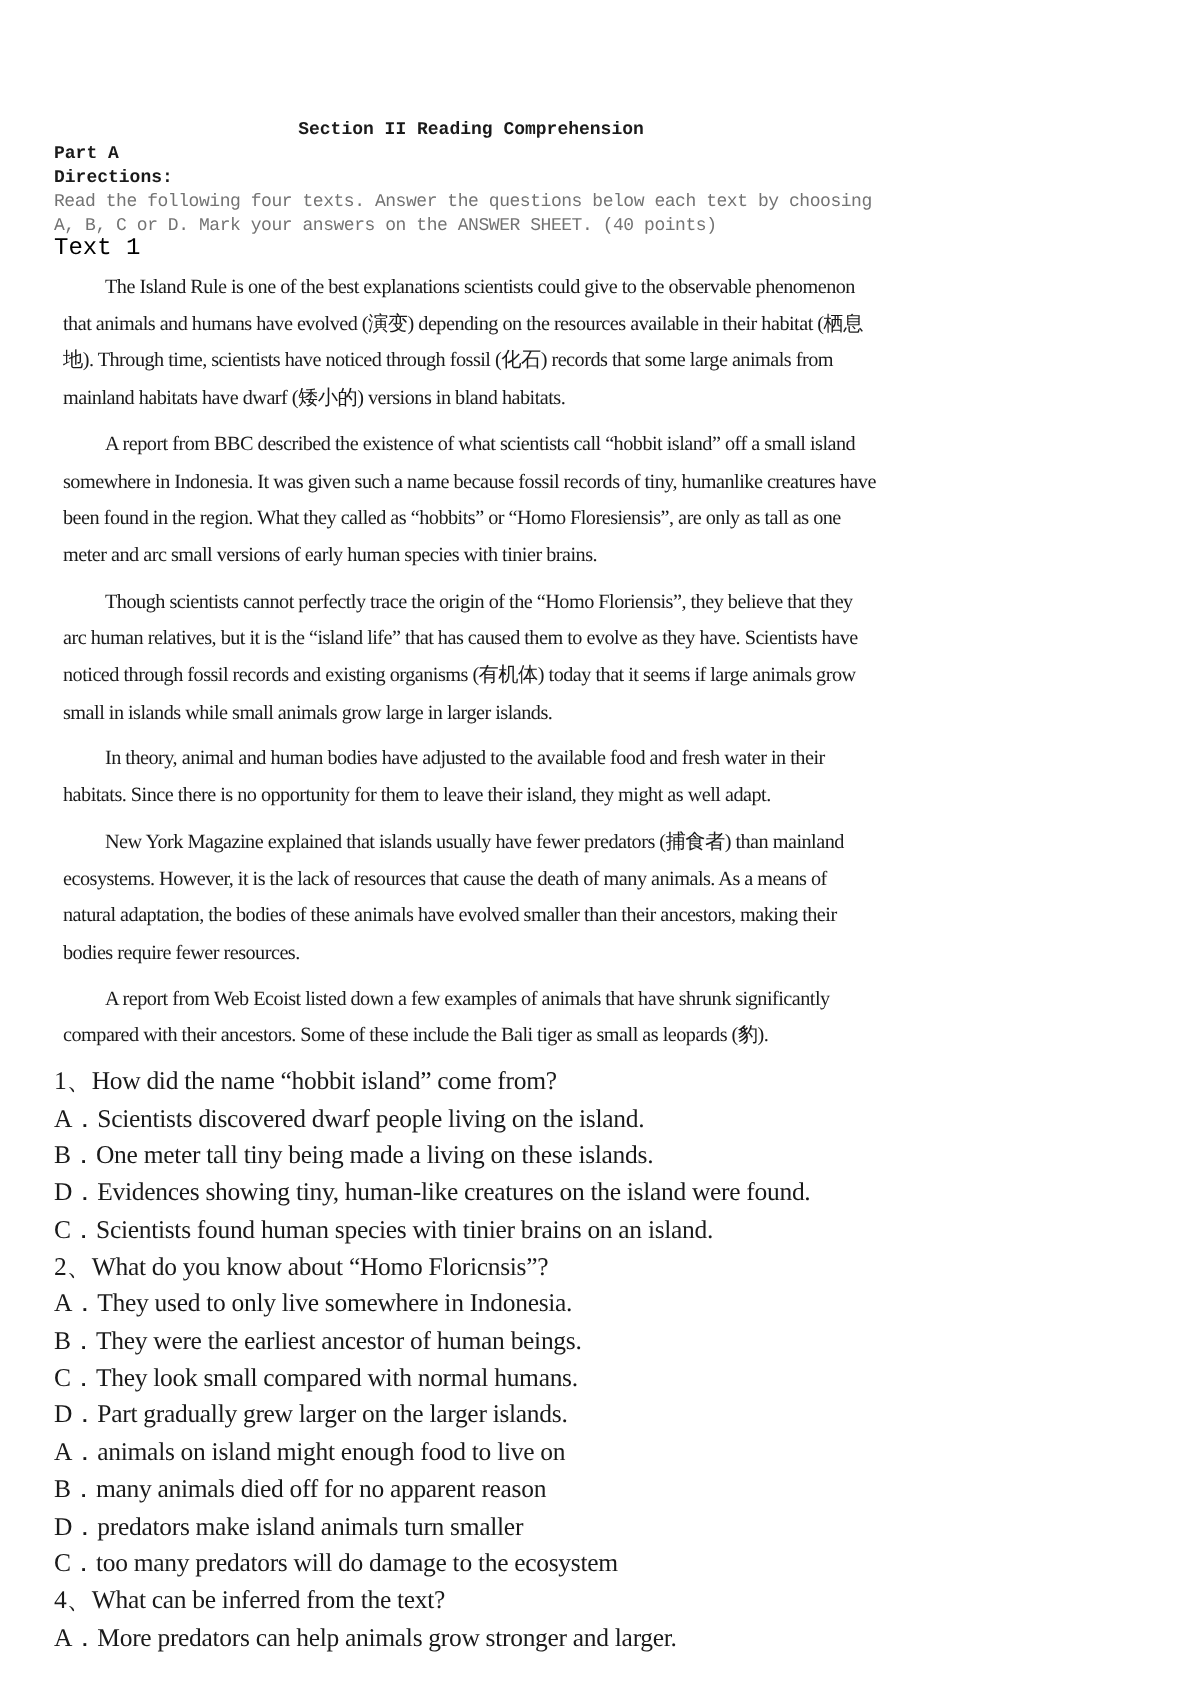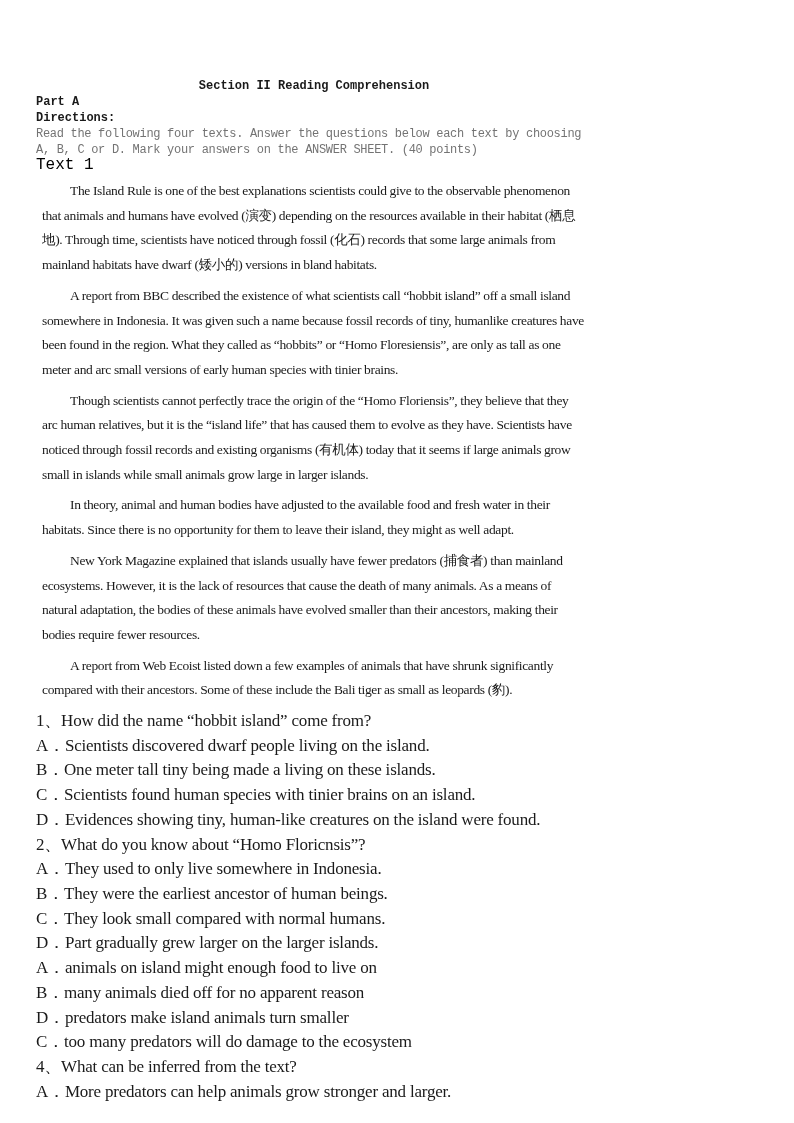--- a/index.html
+++ b/index.html
@@ -70,22 +70,22 @@
       <p class="para">A report from BBC described the existence of what scientists call “hobbit island” off a small island somewhere in Indonesia. It was given such a name because fossil records of tiny, humanlike creatures have been found in the region. What they called as “hobbits” or “Homo Floresiensis”, are only as tall as one meter and arc small versions of early human species with tinier brains.</p>
       <p class="para">Though scientists cannot perfectly trace the origin of the “Homo Floriensis”, they believe that they arc human relatives, but it is the “island life” that has caused them to evolve as they have. Scientists have noticed through fossil records and existing organisms (有机体) today that it seems if large animals grow small in islands while small animals grow large in larger islands.</p>
       <p class="para">In theory, animal and human bodies have adjusted to the available food and fresh water in their habitats. Since there is no opportunity for them to leave their island, they might as well adapt.</p>
       <p class="para">New York Magazine explained that islands usually have fewer predators (捕食者) than mainland ecosystems. However, it is the lack of resources that cause the death of many animals. As a means of natural adaptation, the bodies of these animals have evolved smaller than their ancestors, making their bodies require fewer resources.</p>
       <p class="para">A report from Web Ecoist listed down a few examples of animals that have shrunk significantly compared with their ancestors. Some of these include the Bali tiger as small as leopards (豹).</p>
     </div>
   <div class="questions" id="questions">
       <div class="line question-line"><span class="qnum">1、</span><span>How did the name “hobbit island” come from?</span></div>
       <div class="line option-line"><span class="olabel">A．</span><span>Scientists discovered dwarf people living on the island.</span></div>
       <div class="line option-line"><span class="olabel">B．</span><span>One meter tall tiny being made a living on these islands.</span></div>
+      <div class="line option-line"><span class="olabel">D．</span><span>Evidences showing tiny, human-like creatures on the island were found.</span></div>
       <div class="line option-line"><span class="olabel">C．</span><span>Scientists found human species with tinier brains on an island.</span></div>
-      <div class="line option-line"><span class="olabel">D．</span><span>Evidences showing tiny, human-like creatures on the island were found.</span></div>
       <div class="line question-line"><span class="qnum">2、</span><span>What do you know about “Homo Floricnsis”?</span></div>
       <div class="line option-line"><span class="olabel">A．</span><span>They used to only live somewhere in Indonesia.</span></div>
       <div class="line option-line"><span class="olabel">B．</span><span>They were the earliest ancestor of human beings.</span></div>
       <div class="line option-line"><span class="olabel">C．</span><span>They look small compared with normal humans.</span></div>
       <div class="line option-line"><span class="olabel">D．</span><span>Part gradually grew larger on the larger islands.</span></div>
       <div class="line option-line"><span class="olabel">A．</span><span>animals on island might enough food to live on</span></div>
       <div class="line option-line"><span class="olabel">B．</span><span>many animals died off for no apparent reason</span></div>
       <div class="line option-line"><span class="olabel">D．</span><span>predators make island animals turn smaller</span></div>
       <div class="line option-line"><span class="olabel">C．</span><span>too many predators will do damage to the ecosystem</span></div>
       <div class="line question-line"><span class="qnum">4、</span><span>What can be inferred from the text?</span></div>

